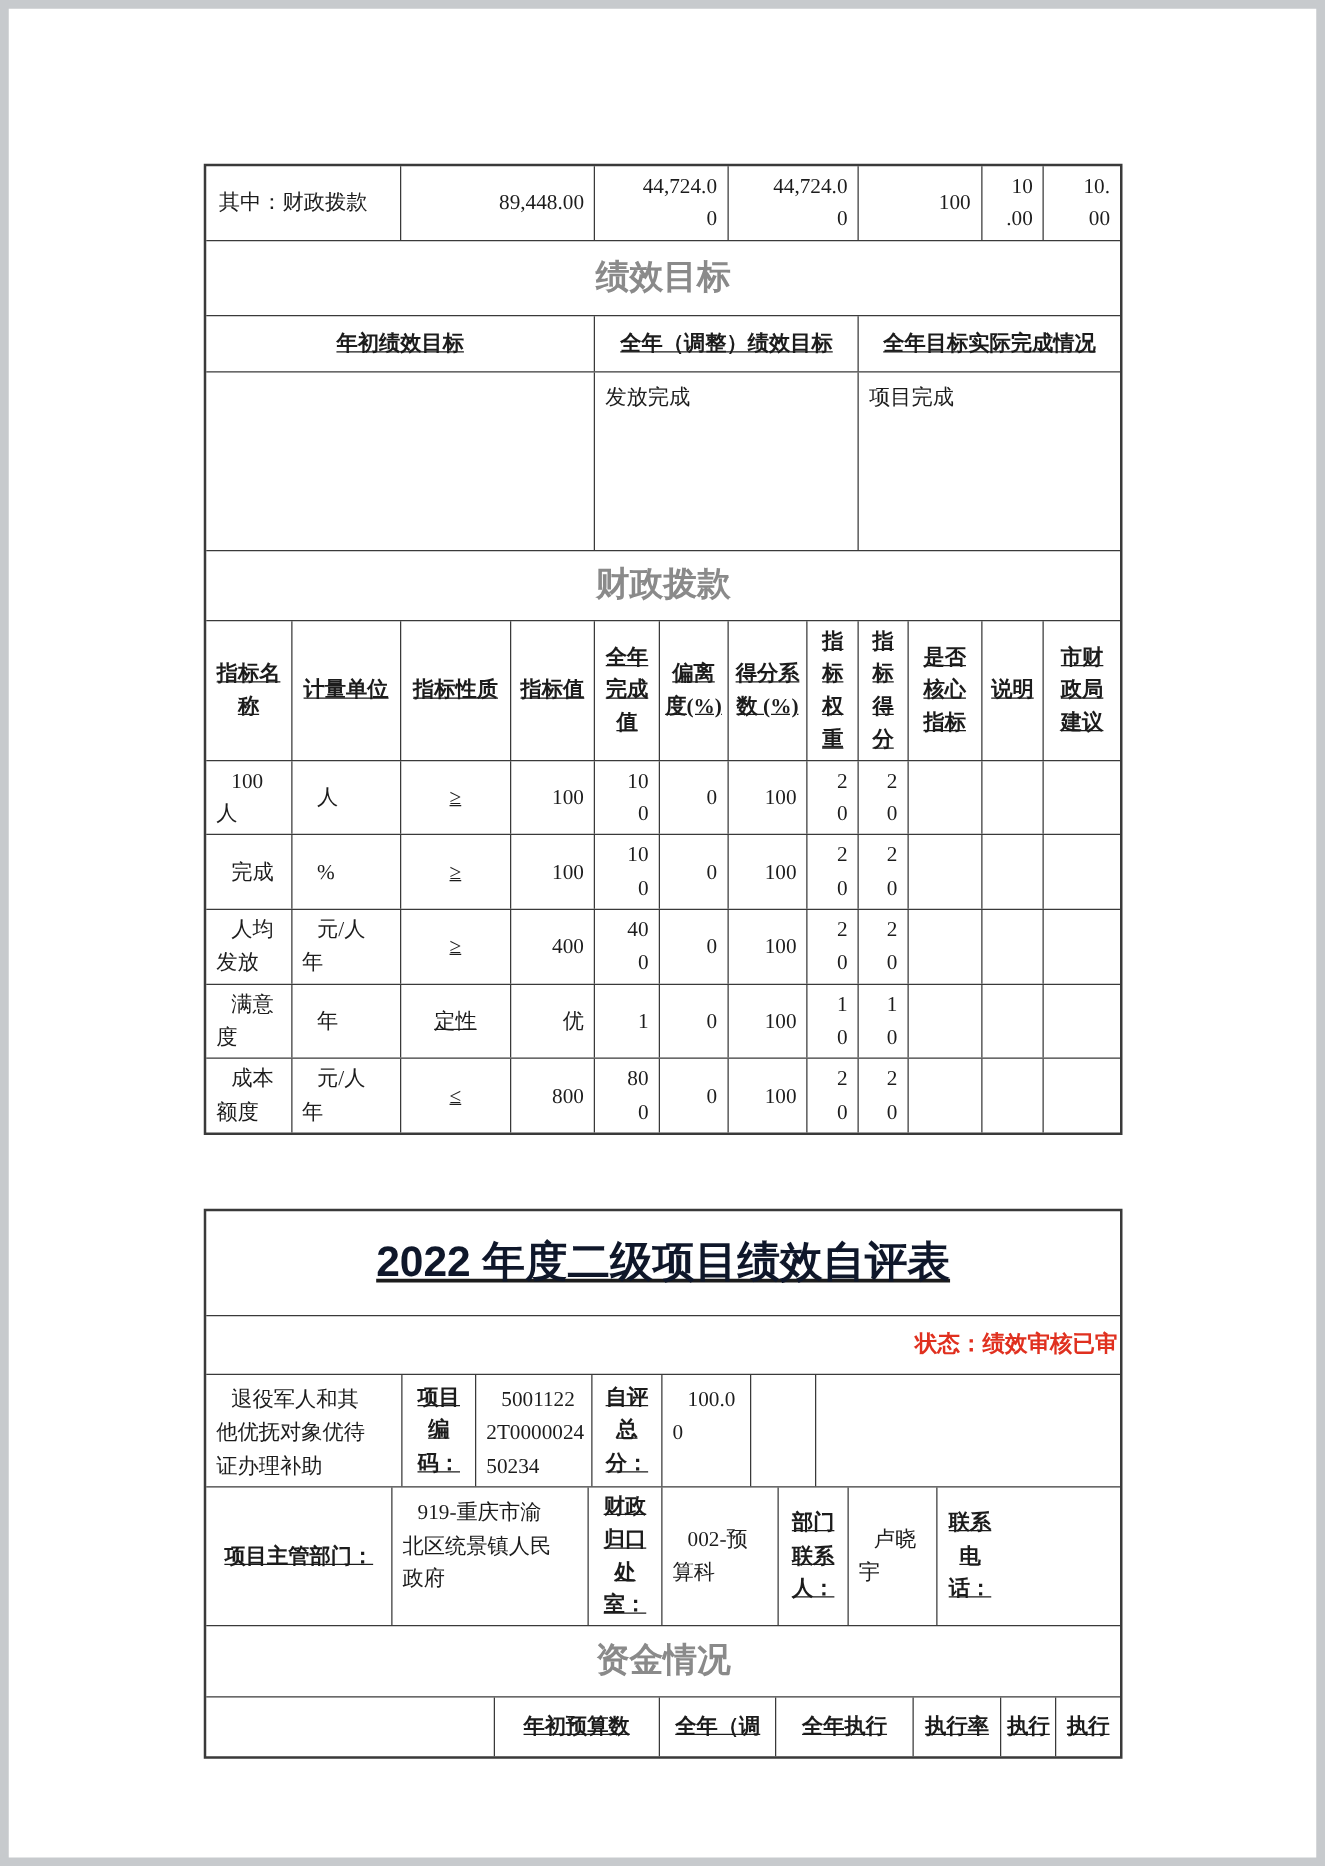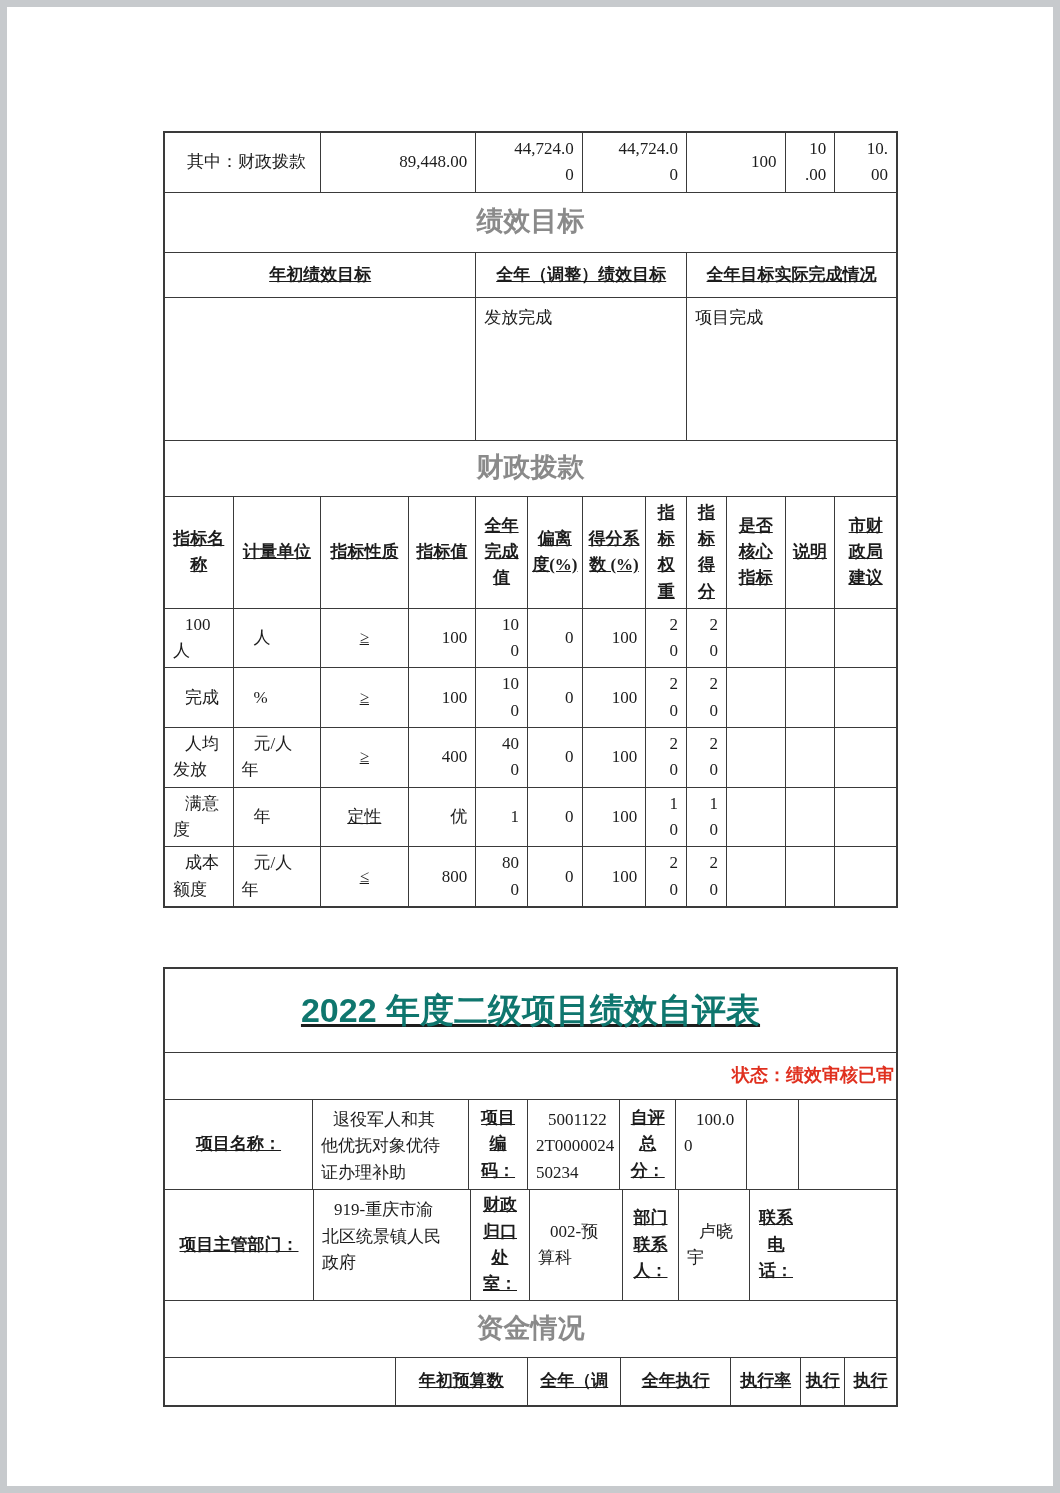--- a/index.html
+++ b/index.html
@@ -40,40 +40,40 @@
   .c>span{
     display:block;width:100%;
     white-space:pre-line;
     line-height:1.55;
   }
   .ar>span{text-align:right;}
   .ac{justify-content:center;text-decoration:underline;}
   .ac>span{text-align:center;}
   .ind>span{text-indent:12px;}
   .top{align-items:flex-start;padding-top:7px;}
-  .pl22{padding-left:22px;justify-content:center;}
+  .pl22{padding-left:10px;justify-content:center;}
   
   .h55{min-height:55px;}  .h60{min-height:60px;}  .h45{min-height:45px;}
   .h143{min-height:143px;}.h56{min-height:56px;}  .h112{min-height:112px;}
   .h57{min-height:57px;}
   
   .h84{min-height:84px;}  .h47{min-height:47px;}  .h85{min-height:85px;}
   
   .section-hd{
     justify-content:center;align-items:center;
   }
   .section-hd>span{
     text-align:center;
     font-family:"Liberation Sans","DejaVu Sans",sans-serif;
     font-weight:bold;font-size:27px;color:var(--gray);
   }
   .title-cell>span{
     text-align:center;
     font-family:"Liberation Sans","DejaVu Sans",sans-serif;
-    font-weight:bold;font-size:34px;color:#0f766e;
+    font-weight:bold;font-size:34px;color:#0f172a;
   }
   .status-cell{justify-content:flex-end;padding-right:2px;}
   .status-cell>span{
     text-align:right;
     font-family:"Liberation Sans","DejaVu Sans",sans-serif;
     font-weight:bold;font-size:18px;color:var(--red);
   }
   .hd>span{font-weight:bold;}
   .hd{padding:2px 4px;}
 </style>
@@ -426,23 +426,20 @@
         </div>
     </div>
 
     <div class="r h47">
       <div class="c status-cell" style="width:735px">
           <span>状态：绩效审核已审</span>
         </div>
     </div>
 
     <div class="r h84">
-      <div class="c ac hd" style="width:149px">
-          <span>项目名称：</span>
-        </div>
       <div class="c ind top" style="width:157px">
           <span>退役军人和其
 他优抚对象优待
 证办理补助</span>
         </div>
       <div class="c ac hd" style="width:59px">
           <span>项目
 编码：</span>
         </div>
       <div class="c ind top" style="width:93px">

